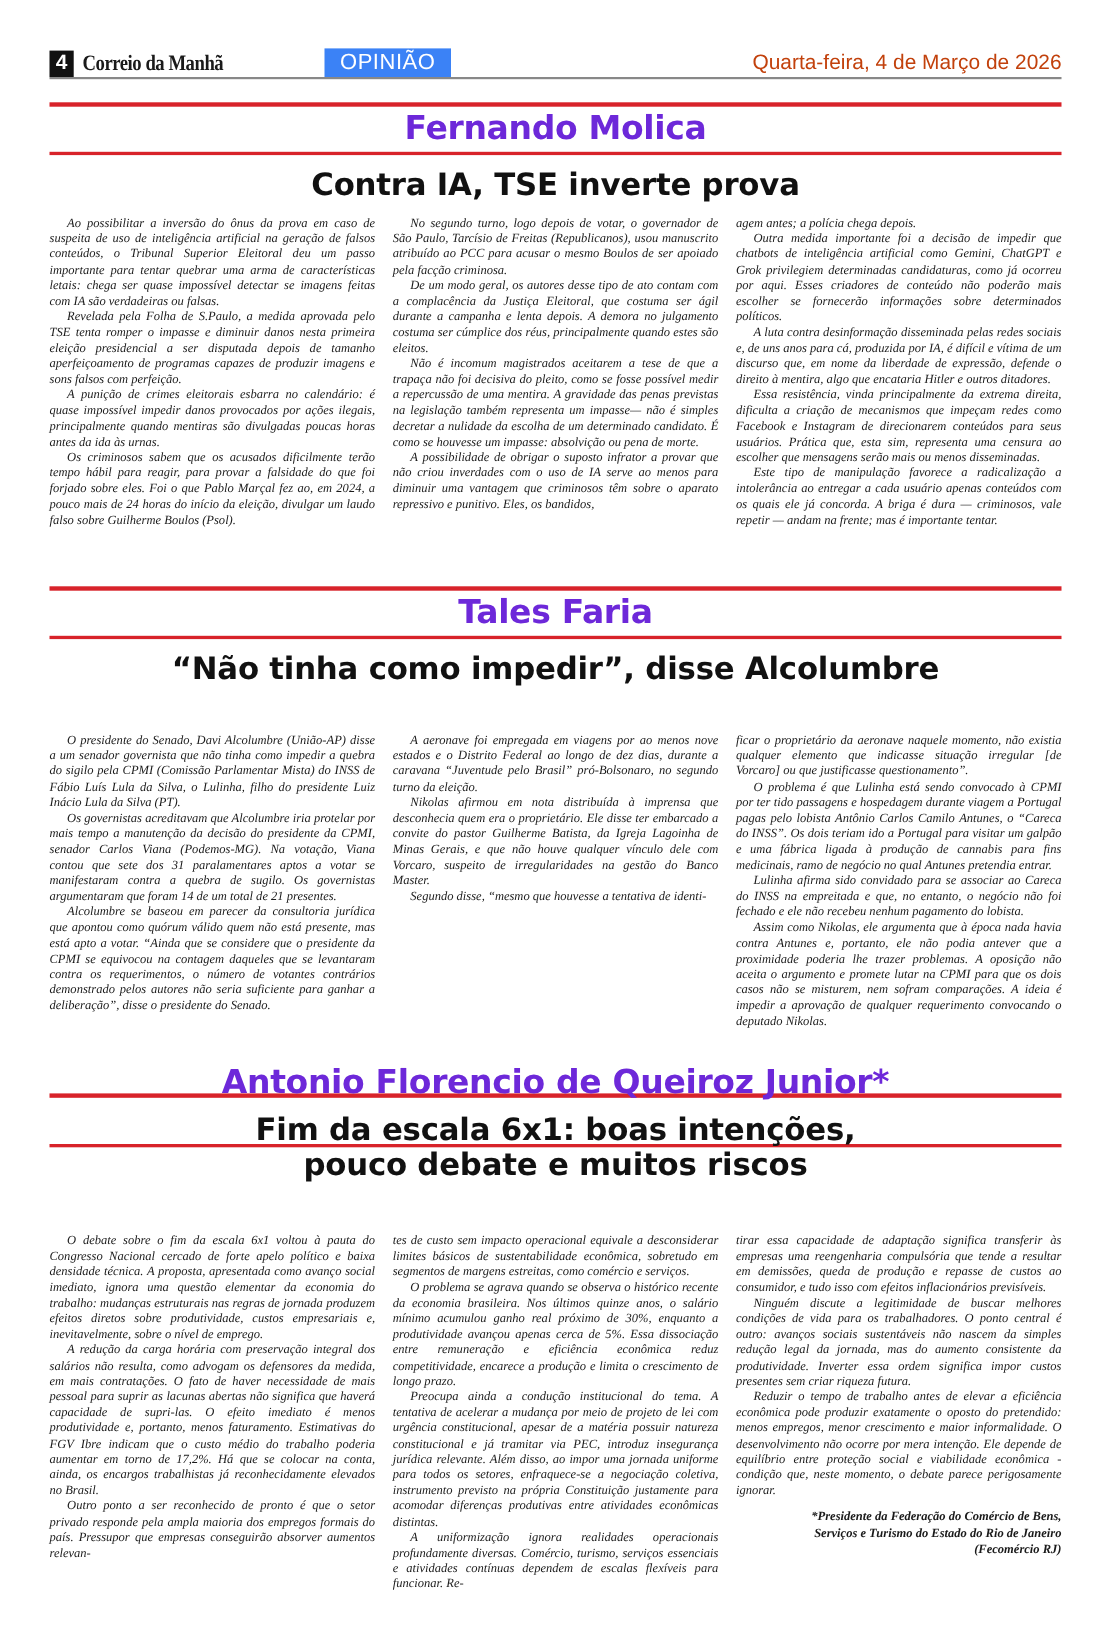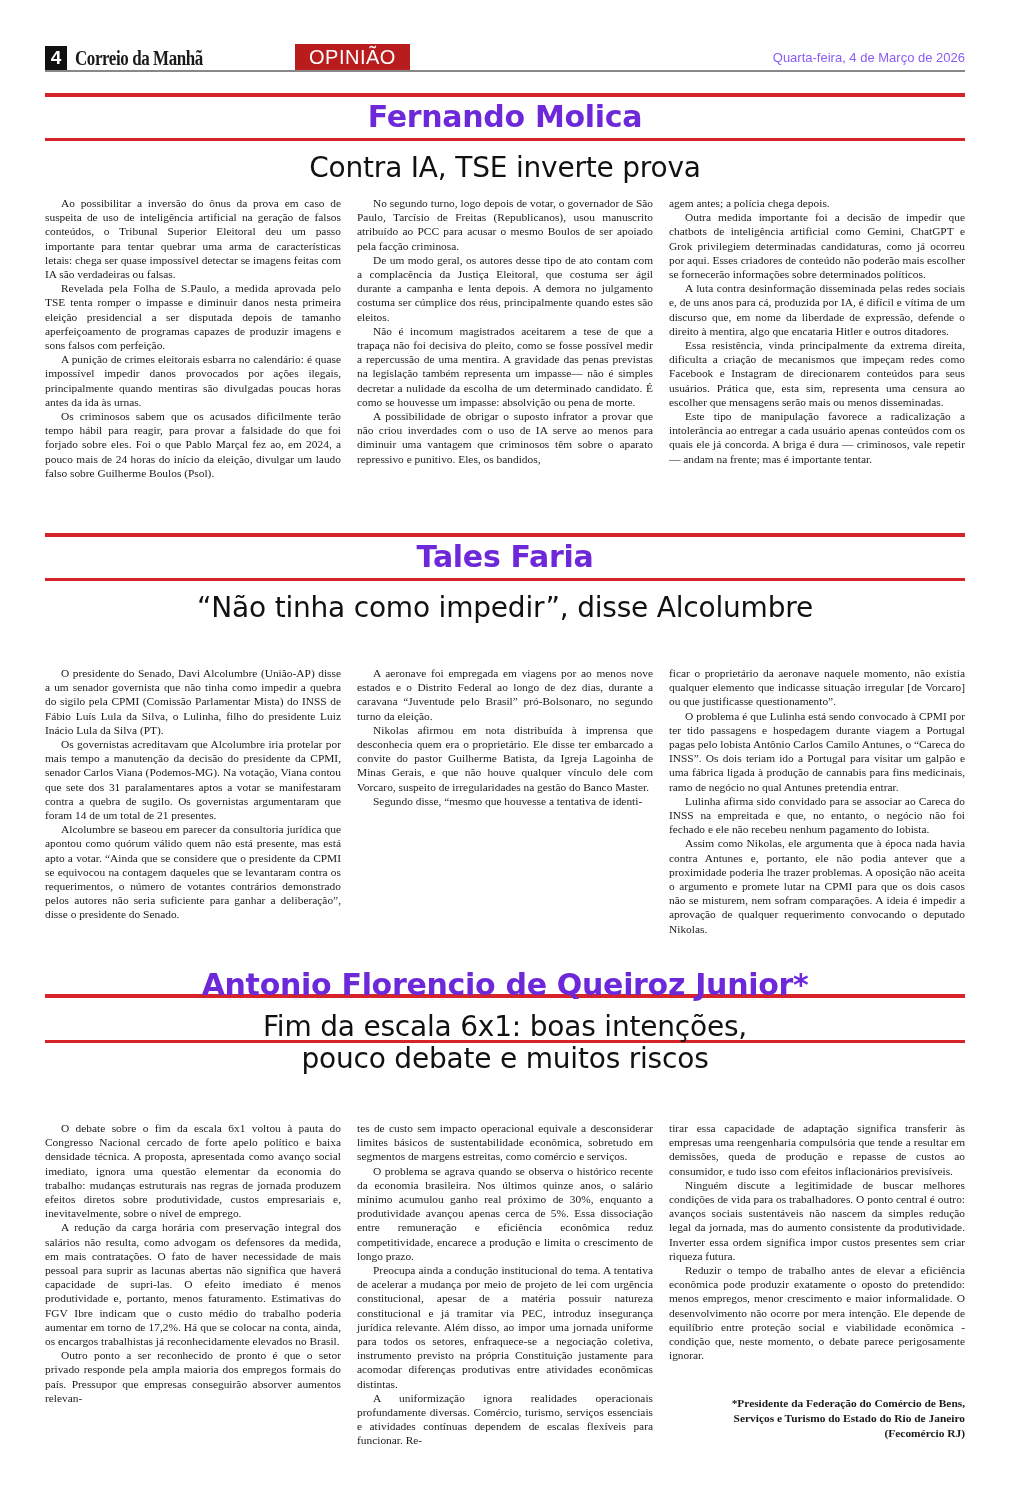--- a/index.html
+++ b/index.html
@@ -2,35 +2,35 @@
 <html><head>
 <meta charset="utf-8">
 <style>
   html, body { margin:0; padding:0; background:#fff; }
   body { width:1010px; height:1488px; position:relative; overflow:hidden; color:#1a1a1a; }
   .masthead { position:absolute; left:45px; top:46px; width:920px; height:24px; border-bottom:2px solid #888; }
   .page-num { position:absolute; left:0; top:0; width:22px; height:24px; background:#111; color:#fff;
     font-family:"Liberation Sans", sans-serif; font-size:19px; font-weight:bold; text-align:center; line-height:24px; }
   .paper-name { position:absolute; left:30px; top:0; font-family:"Liberation Serif", serif; font-size:20px; font-weight:bold;
     line-height:24px; letter-spacing:-0.5px; transform:scaleX(0.85); transform-origin:left center; }
-  .section { position:absolute; left:250px; top:-2px; width:115px; height:26px; background:#b91c1c; color:#fff;
+  .section { position:absolute; left:250px; top:-2px; width:115px; height:26px; background:#3b82f6; color:#fff;
     font-family:"Liberation Sans", sans-serif; font-size:20px; text-align:center; line-height:26px; letter-spacing:0.5px; }
-  .date { position:absolute; right:0; top:2px; font-family:"Liberation Sans", sans-serif; font-size:13px; color:#8b5cf6; line-height:20px; }
+  .date { position:absolute; right:0; top:2px; font-family:"Liberation Sans", sans-serif; font-size:19px; color:#c2410c; line-height:20px; }
   .redrule { position:absolute; left:45px; width:920px; background:#d8232a; }
   .thick { height:4px; }
   .thin { height:3px; }
   .author { position:absolute; left:45px; width:920px; text-align:center; font-family:"DejaVu Sans", sans-serif;
     font-size:30px; font-weight:bold; color:#6d28d9; letter-spacing:-0.3px; }
   .headline { position:absolute; left:45px; width:920px; text-align:center; font-family:"DejaVu Sans", sans-serif;
-    font-size:28px; font-weight:normal; color:#111; line-height:32px; letter-spacing:-0.2px; }
+    font-size:28px; font-weight:bold; color:#111; line-height:32px; letter-spacing:-0.2px; }
   .cols { position:absolute; left:45px; width:920px; display:flex; justify-content:space-between; }
-  .col { width:296px; font-family:"Liberation Serif", serif; font-size:11.4px; line-height:14.2px; text-align:justify; hyphens:auto; color:#1a1a1a; }
+  .col { width:296px; font-family:"Liberation Serif", serif; font-size:11.4px; line-height:14.2px; text-align:justify; hyphens:auto; color:#1a1a1a;font-style:italic; }
   .col p { margin:0; text-indent:16px; }
   .col p.cont { text-indent:0; }
-  .footnote { margin-top:34px; text-align:right; font-family:"Liberation Serif", serif; font-weight:bold; font-size:11.4px; line-height:15px; }
+  .footnote { margin-top:10px; text-align:right; font-family:"Liberation Serif", serif; font-weight:bold; font-size:11.4px; line-height:15px; }
 </style>
 </head>
 <body>
 
 <div class="masthead">
   <div class="page-num">4</div>
   <div class="paper-name">Correio da Manhã</div>
   <div class="section">OPINIÃO</div>
   <div class="date">Quarta-feira, 4 de Março de 2026</div>
 </div>

